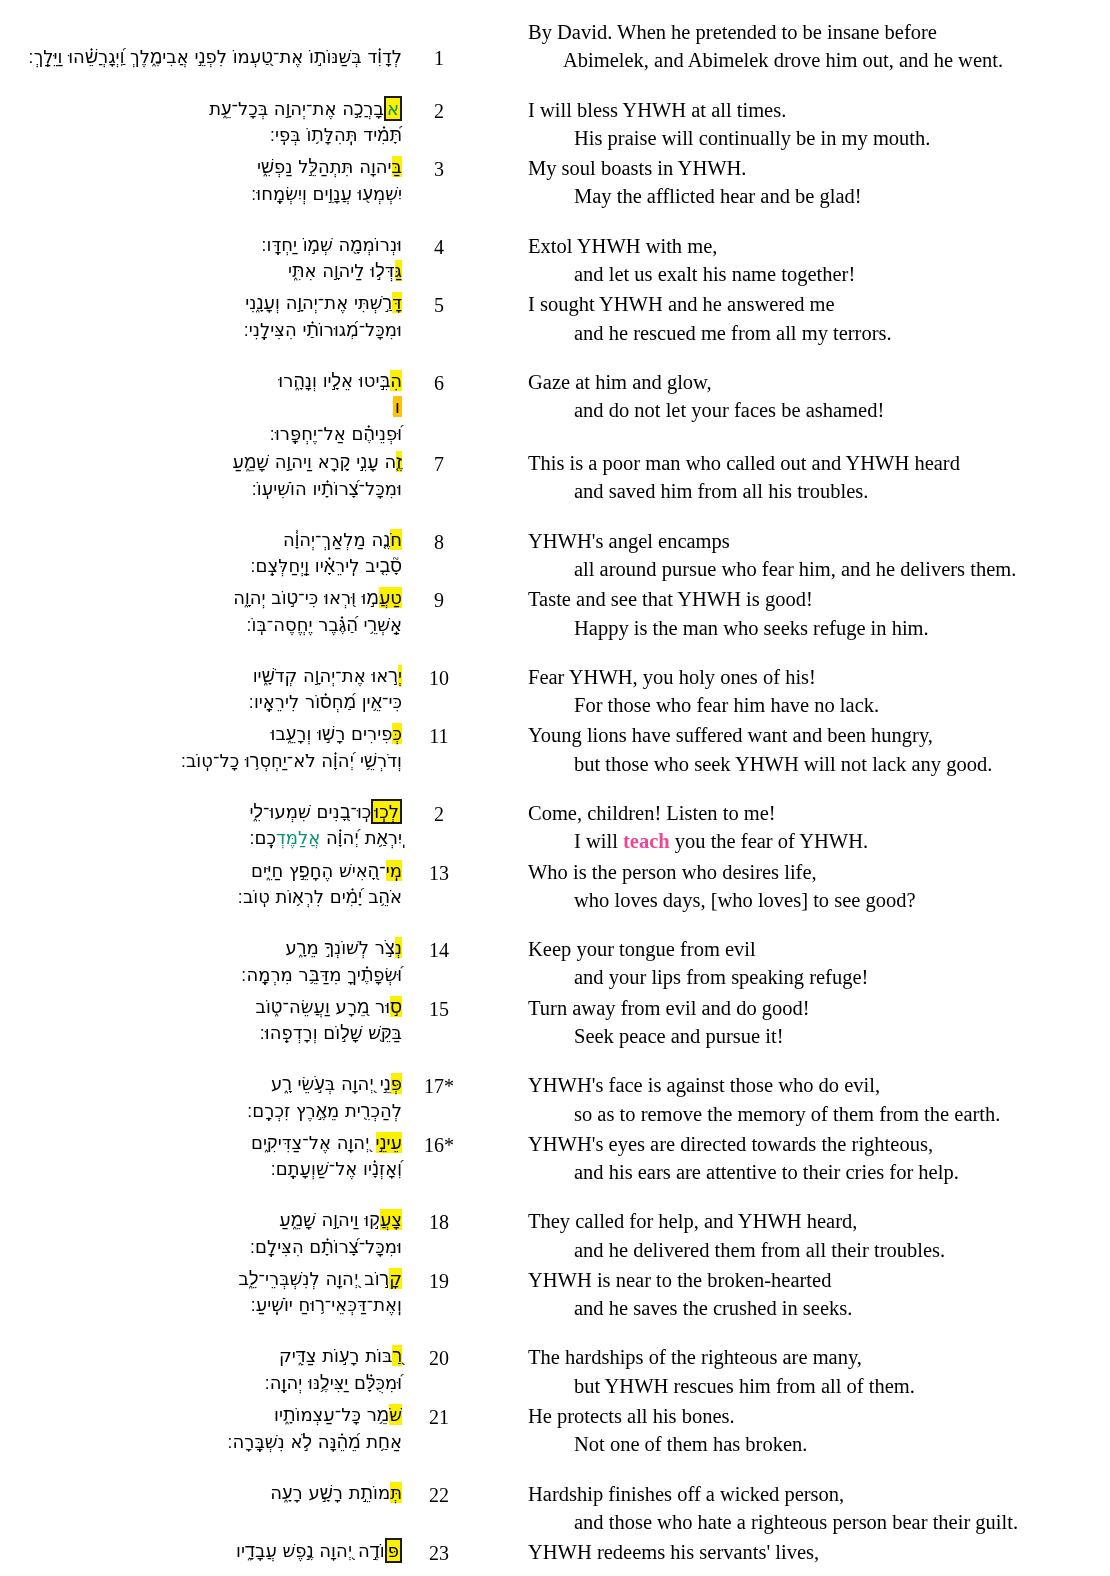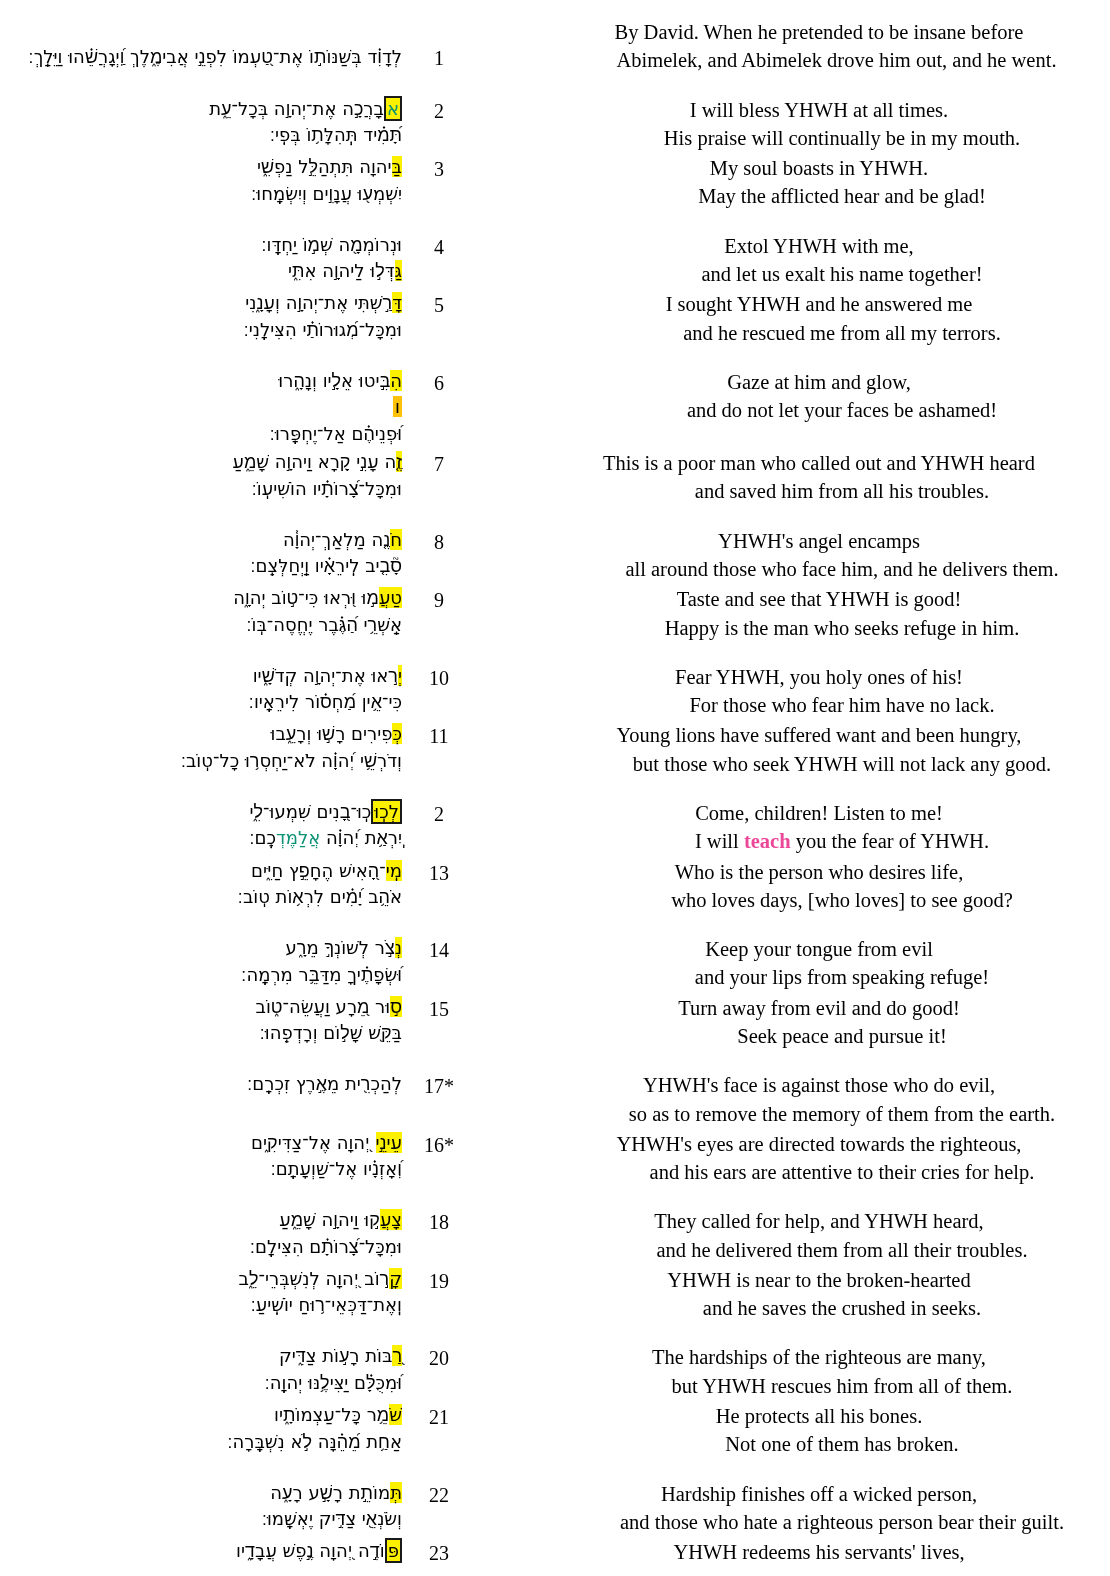--- a/index.html
+++ b/index.html
@@ -90,21 +90,21 @@
   }
 
   
   .eng-col {
     font-family: "Liberation Serif", "DejaVu Serif", serif;
     font-size: 20.5px;
     line-height: 1.38;
     padding-left: 58px;
     white-space: nowrap;
   }
-  .eng-line { display: block; text-align: center; }
+  .eng-line { display: block; }
   .eng-line.b { padding-left: 46px; }
   .teach { color: #ec4899; font-weight: bold; }
 
   
   .verse.superscription .num-col { padding-top: 26px; }
   .verse.superscription .eng-col .eng-line.b { padding-left: 0; margin-left: 35px; }
   .verse.superscription .heb-col { padding-top: 26px; }
 </style>
 </head>
 <body>
@@ -197,21 +197,21 @@
     </div>
     <div class="stanza">
       <div class="verse">
         <div class="heb-col">
           <span class="heb-line"><span class="acro">חֹ</span>נֶ֤ה מַלְאַךְ־יְהוָ֓ה</span>
           <span class="heb-line">סָ֘בִ֤יב לִֽירֵאָ֗יו וַֽיְחַלְּצֵֽם׃</span>
         </div>
         <div class="num-col">8</div>
         <div class="eng-col">
           <span class="eng-line">YHWH's angel encamps</span>
-          <span class="eng-line b">all around those who face him, and he delivers them.</span>
+          <span class="eng-line b">all around pursue who fear him, and he delivers them.</span>
         </div>
       </div>
       <div class="verse">
         <div class="heb-col">
           <span class="heb-line"><span class="acro">טַעֲ</span>מ֣וּ וּ֭רְאוּ כִּי־ט֣וֹב יְהוָ֑ה</span>
           <span class="heb-line">אַֽשְׁרֵ֥י הַ֝גֶּ֗בֶר יֶחֱסֶה־בּֽוֹ׃</span>
         </div>
         <div class="num-col">9</div>
         <div class="eng-col">
           <span class="eng-line">Taste and see that YHWH is good!</span>
@@ -287,20 +287,21 @@
         <div class="num-col">15</div>
         <div class="eng-col">
           <span class="eng-line">Turn away from evil and do good!</span>
           <span class="eng-line b">Seek peace and pursue it!</span>
         </div>
       </div>
     </div>
     <div class="stanza">
       <div class="verse">
         <div class="heb-col">
+          <span class="heb-line"><span class="acro">פְּ</span>נֵ֣י יְ֭הוָה בְּעֹ֣שֵׂי רָ֑ע</span>
           <span class="heb-line">לְהַכְרִ֖ית מֵאֶ֣רֶץ זִכְרָֽם׃</span>
         </div>
         <div class="num-col">17*</div>
         <div class="eng-col">
           <span class="eng-line">YHWH's face is against those who do evil,</span>
           <span class="eng-line b">so as to remove the memory of them from the earth.</span>
         </div>
       </div>
       <div class="verse">
         <div class="heb-col">
@@ -359,21 +360,20 @@
         <div class="eng-col">
           <span class="eng-line">He protects all his bones.</span>
           <span class="eng-line b">Not one of them has broken.</span>
         </div>
       </div>
     </div>
     <div class="stanza">
       <div class="verse">
         <div class="heb-col">
           <span class="heb-line"><span class="acro">תְּ</span>מוֹתֵ֣ת רָשָׁ֣ע רָעָ֑ה</span>
-          <span class="heb-line">וְשֹׂנְאֵ֖י צַדִּ֣יק יֶאְשָֽׁמוּ׃</span>
         </div>
         <div class="num-col">22</div>
         <div class="eng-col">
           <span class="eng-line">Hardship finishes off a wicked person,</span>
           <span class="eng-line b">and those who hate a righteous person bear their guilt.</span>
         </div>
       </div>
       <div class="verse">
         <div class="heb-col">
           <span class="heb-line"><span class="acro-box">פּ</span>וֹדֶ֣ה יְ֭הוָה נֶ֣פֶשׁ עֲבָדָ֑יו</span>

